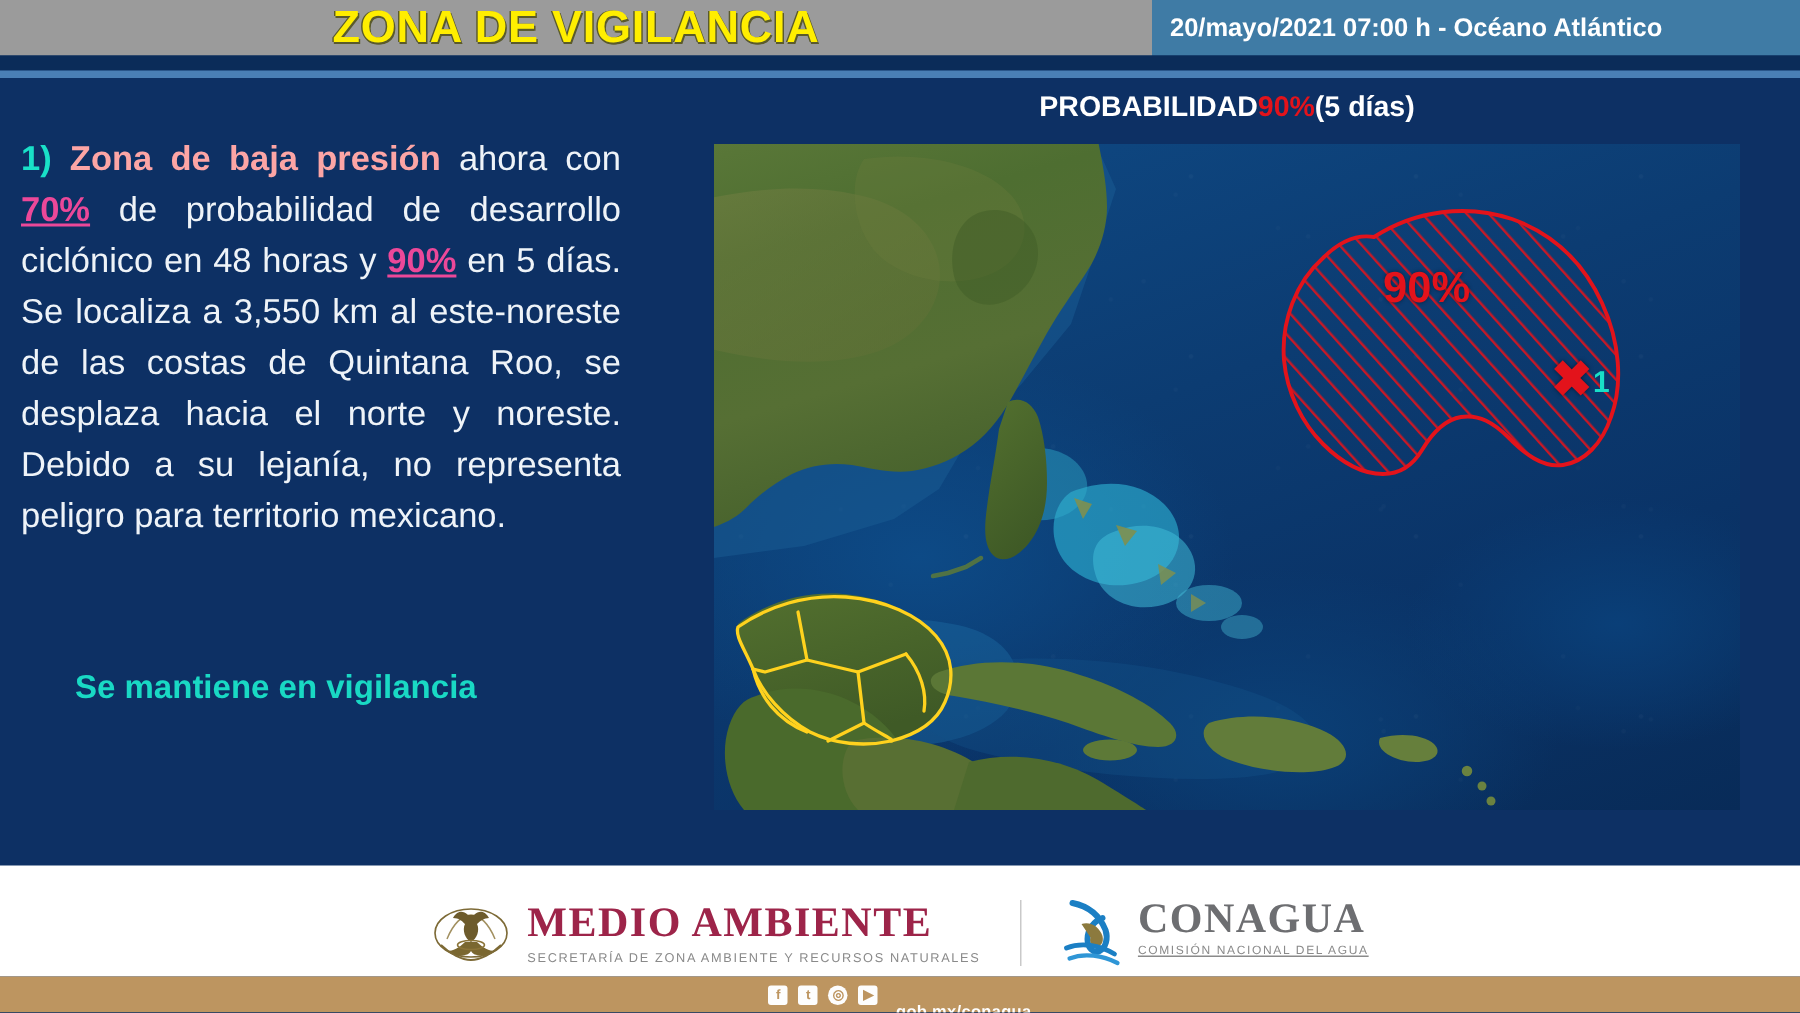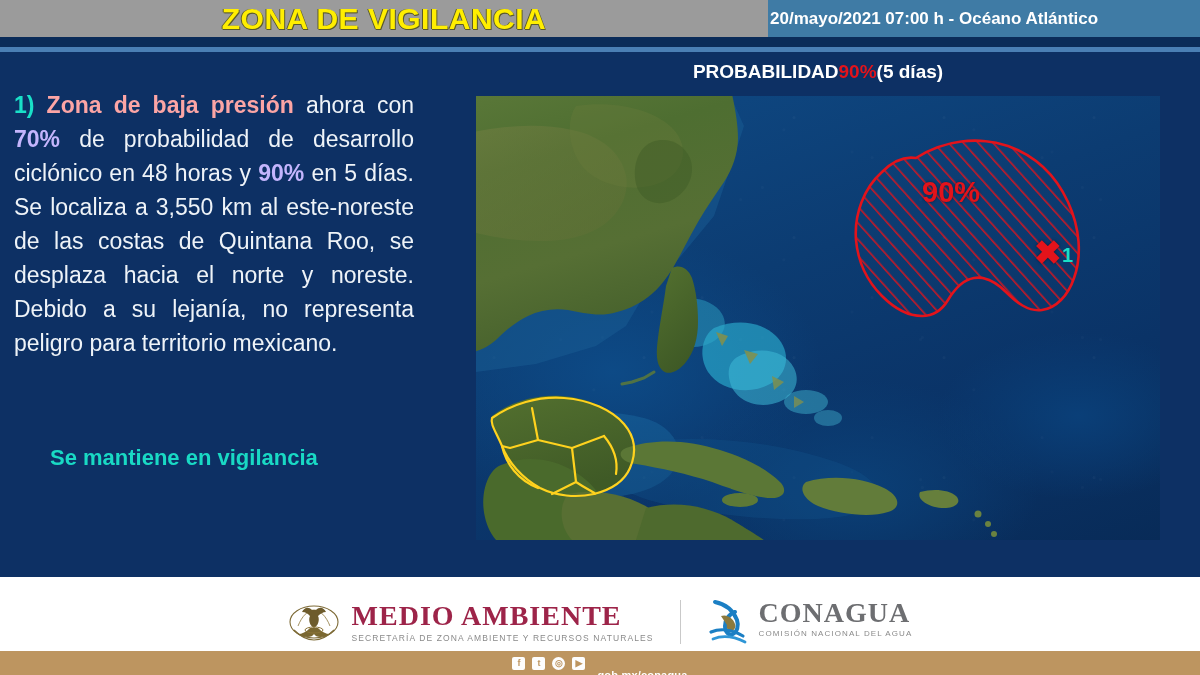--- a/index.html
+++ b/index.html
@@ -18,38 +18,38 @@
   .hdr-blue{position:absolute;left:768px;top:0;width:432px;height:37px;background:#3f7ba5;}
   .hdr-title{
     position:absolute;left:0;top:0;width:768px;height:37px;
     display:flex;align-items:center;justify-content:center;
     color:#ffee00;font-size:30px;font-weight:bold;letter-spacing:.5px;
     text-shadow:1px 1px 0 #5a5a2b,-1px 0 0 #5a5a2b,0 1px 0 #5a5a2b;
     white-space:nowrap;
   }
   .hdr-date{
     position:absolute;left:768px;top:0;width:432px;height:37px;
-    display:flex;align-items:center;justify-content:flex-start;padding-left:2px;
+    display:flex;align-items:center;justify-content:flex-start;padding-left:12px;
     box-sizing:border-box;
     color:#ffffff;font-size:17px;font-weight:bold;white-space:nowrap;
   }
 
   
   .strip-dark{position:absolute;left:0;top:37px;width:1200px;height:10px;background:#0b2c59;}
   .strip-light{position:absolute;left:0;top:47px;width:1200px;height:5px;background:#4a7fb5;}
 
   
   .textpanel{
     position:absolute;left:14px;top:88px;width:400px;
     color:#eef3f8;font-size:23px;line-height:34px;
     text-align:justify;text-justify:inter-word;
   }
   .t-num{color:#19e0c8;font-weight:bold;}
   .t-head{color:#fca5a5;font-weight:bold;}
-  .t-pct{color:#c4b5fd;font-weight:bold;}
+  .t-pct{color:#ec4899;font-weight:bold;text-decoration:underline;}
   .t-status{
     position:absolute;left:50px;top:445px;
     color:#19d9c4;font-size:22px;font-weight:bold;
   }
 
   
   .map-label{
     position:absolute;left:476px;top:58px;width:684px;height:28px;
     display:flex;align-items:center;justify-content:center;
     color:#ffffff;font-size:19px;font-weight:bold;white-space:nowrap;
@@ -120,21 +120,21 @@
   }
   .divider{width:1px;height:44px;background:#c9c9c9;}
   .logo-cona{display:flex;align-items:flex-start;gap:10px;}
   .cona-mark{width:42px;height:48px;}
   .cona-text{display:flex;flex-direction:column;justify-content:center;}
   .cona-main{
     color:#6d6e71;font-size:28px;font-weight:bold;letter-spacing:1px;
     font-family:"Liberation Serif", serif;line-height:1.05;
   }
   .cona-sub{
-    color:#8a8a8a;font-size:8px;letter-spacing:1.1px;margin-top:2px;
+    color:#8a8a8a;font-size:8px;letter-spacing:1.1px;margin-top:2px;text-decoration:underline;
   }
   .social{
     position:absolute;left:0;top:651px;width:1200px;height:24px;
     display:flex;align-items:center;justify-content:center;gap:7px;
   }
   .sicon{
     width:13px;height:13px;background:#fdfdfd;border-radius:2px;
     display:flex;align-items:center;justify-content:center;
     color:#bd9560;font-size:9px;font-weight:bold;line-height:1;
   }

